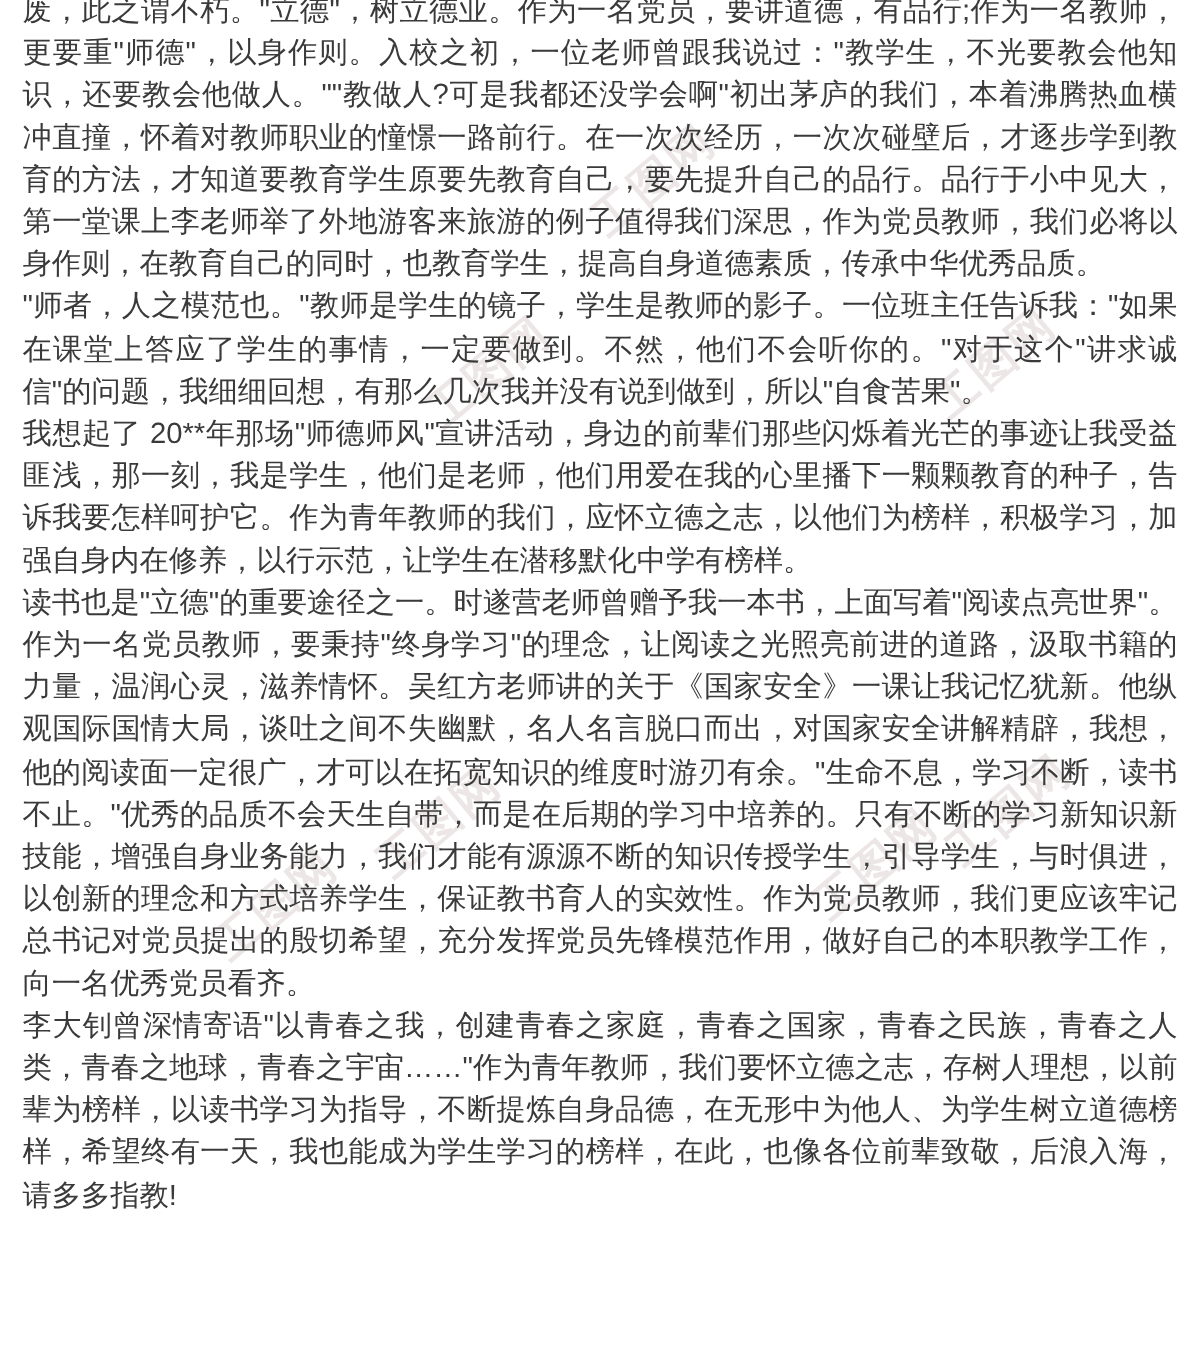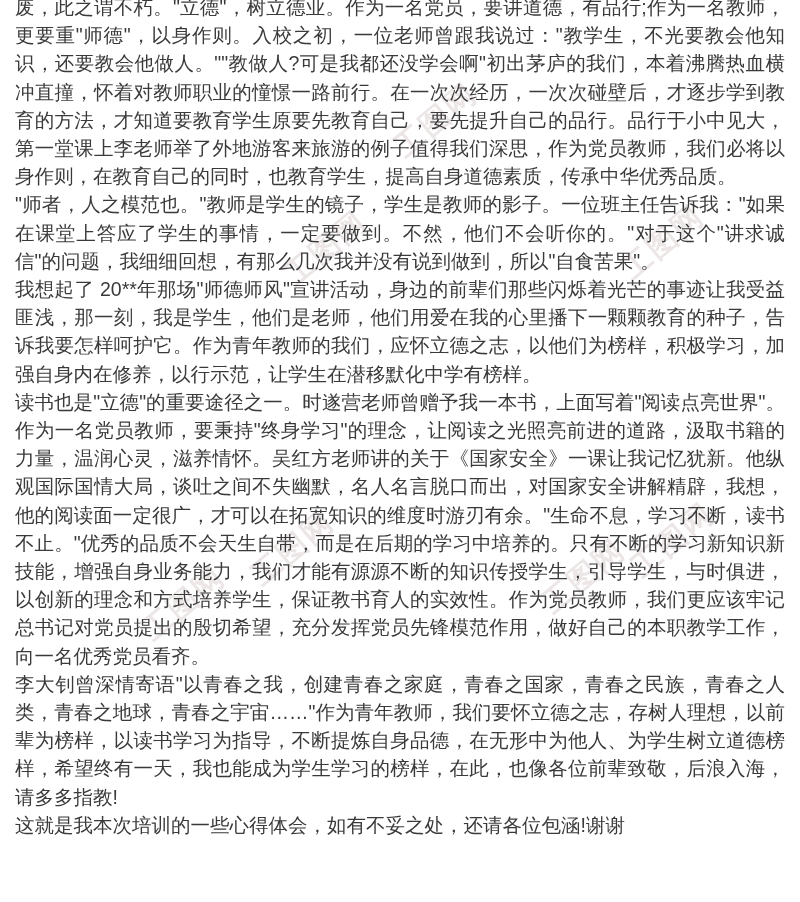--- a/index.html
+++ b/index.html
@@ -68,15 +68,14 @@
       <span class="stamp" style="left: 536px; top: 556px;">工图网</span>
       <span class="stamp" style="left: 625px; top: 520px;">工图网</span>
       <span class="stamp" style="left: 136px; top: 583px;">工图网</span>
     </div>
   <div class="doc">
       <p class="para">废，此之谓不朽。"立德"，树立德业。作为一名党员，要讲道德，有品行;作为一名教师，更要重"师德"，以身作则。入校之初，一位老师曾跟我说过："教学生，不光要教会他知识，还要教会他做人。""教做人?可是我都还没学会啊"初出茅庐的我们，本着沸腾热血横冲直撞，怀着对教师职业的憧憬一路前行。在一次次经历，一次次碰壁后，才逐步学到教育的方法，才知道要教育学生原要先教育自己，要先提升自己的品行。品行于小中见大，第一堂课上李老师举了外地游客来旅游的例子值得我们深思，作为党员教师，我们必将以身作则，在教育自己的同时，也教育学生，提高自身道德素质，传承中华优秀品质。</p>
       <p class="para">"师者，人之模范也。"教师是学生的镜子，学生是教师的影子。一位班主任告诉我："如果在课堂上答应了学生的事情，一定要做到。不然，他们不会听你的。"对于这个"讲求诚信"的问题，我细细回想，有那么几次我并没有说到做到，所以"自食苦果"。</p>
       <p class="para">我想起了 20**年那场"师德师风"宣讲活动，身边的前辈们那些闪烁着光芒的事迹让我受益匪浅，那一刻，我是学生，他们是老师，他们用爱在我的心里播下一颗颗教育的种子，告诉我要怎样呵护它。作为青年教师的我们，应怀立德之志，以他们为榜样，积极学习，加强自身内在修养，以行示范，让学生在潜移默化中学有榜样。</p>
       <p class="para">读书也是"立德"的重要途径之一。时遂营老师曾赠予我一本书，上面写着"阅读点亮世界"。作为一名党员教师，要秉持"终身学习"的理念，让阅读之光照亮前进的道路，汲取书籍的力量，温润心灵，滋养情怀。吴红方老师讲的关于《国家安全》一课让我记忆犹新。他纵观国际国情大局，谈吐之间不失幽默，名人名言脱口而出，对国家安全讲解精辟，我想，他的阅读面一定很广，才可以在拓宽知识的维度时游刃有余。"生命不息，学习不断，读书不止。"优秀的品质不会天生自带，而是在后期的学习中培养的。只有不断的学习新知识新技能，增强自身业务能力，我们才能有源源不断的知识传授学生，引导学生，与时俱进，以创新的理念和方式培养学生，保证教书育人的实效性。作为党员教师，我们更应该牢记总书记对党员提出的殷切希望，充分发挥党员先锋模范作用，做好自己的本职教学工作，向一名优秀党员看齐。</p>
       <p class="para">李大钊曾深情寄语"以青春之我，创建青春之家庭，青春之国家，青春之民族，青春之人类，青春之地球，青春之宇宙……"作为青年教师，我们要怀立德之志，存树人理想，以前辈为榜样，以读书学习为指导，不断提炼自身品德，在无形中为他人、为学生树立道德榜样，希望终有一天，我也能成为学生学习的榜样，在此，也像各位前辈致敬，后浪入海，请多多指教!</p>
-      <p class="para">这就是我本次培训的一些心得体会，如有不妥之处，还请各位包涵!谢谢</p>
     </div>
 </div>
 
 </body></html>

